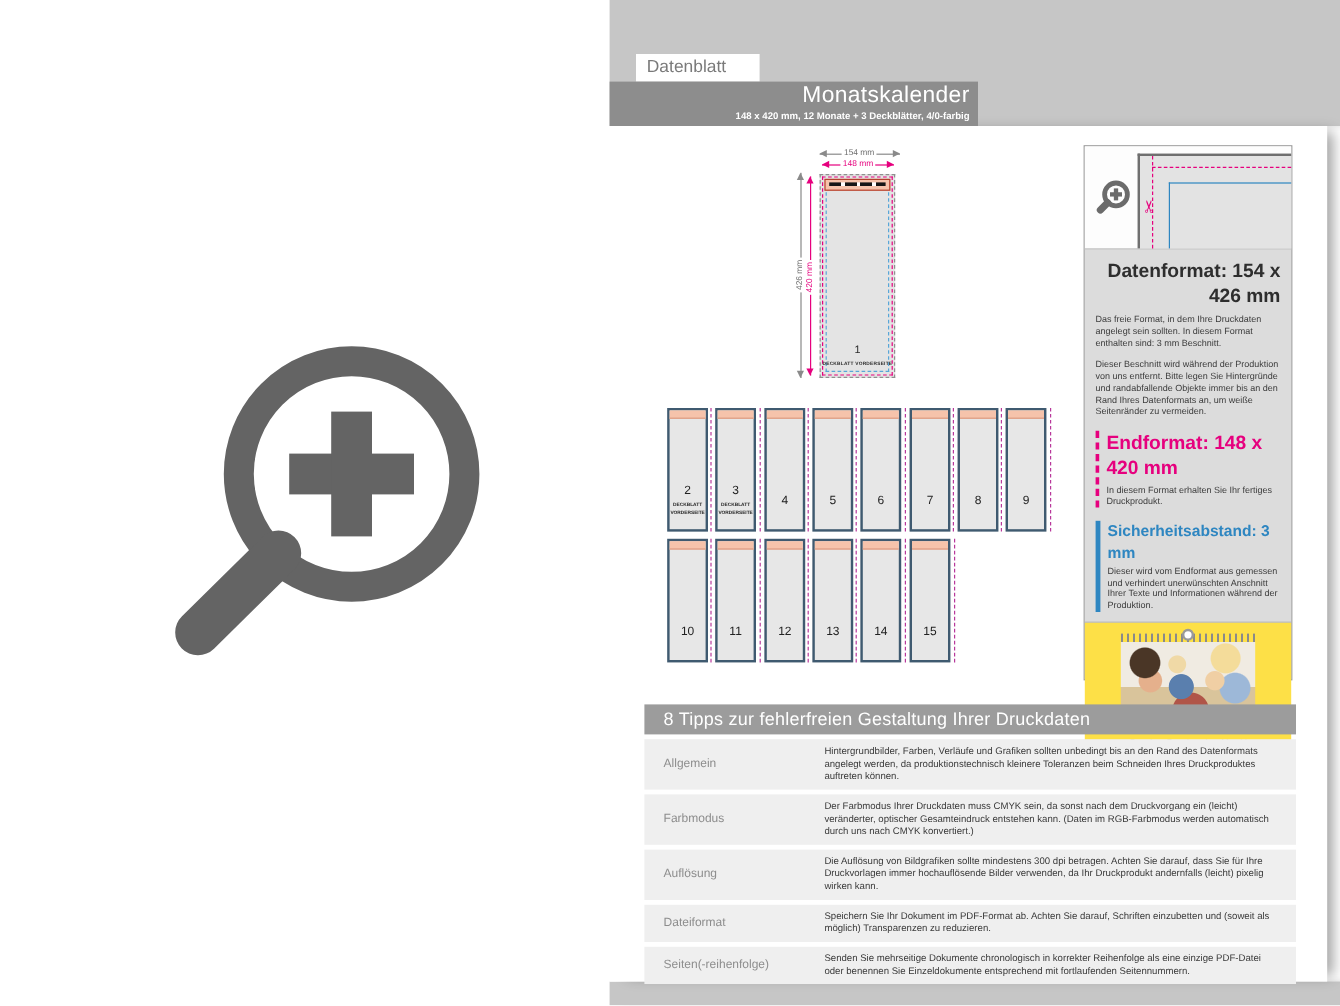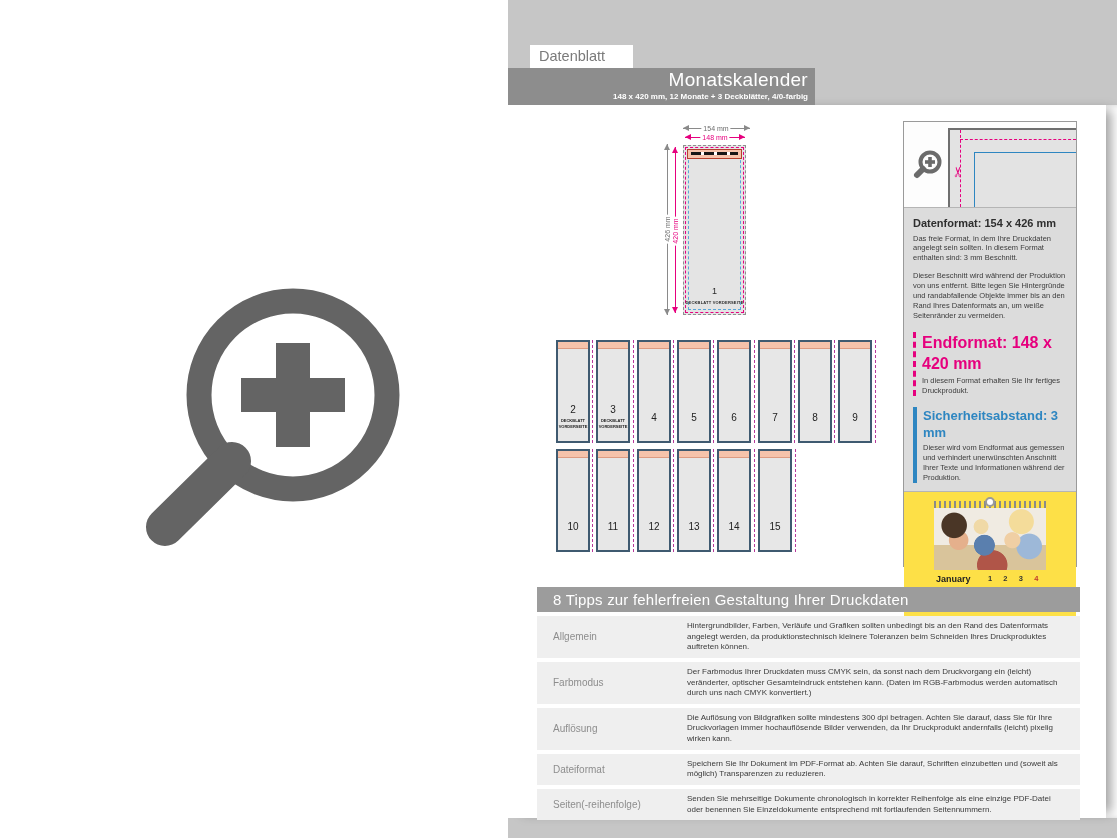--- a/index.html
+++ b/index.html
@@ -68,21 +68,21 @@
   .mline-v{position:absolute;left:12px;top:2px;bottom:0;border-left:1.5px dashed var(--magenta);}
   .mline-h{position:absolute;left:12px;right:0;top:11px;border-top:1.5px dashed var(--magenta);}
   .bline-v{position:absolute;left:26px;top:24px;bottom:0;border-left:1.5px solid var(--blue);}
   .bline-h{position:absolute;left:26px;right:0;top:24px;border-top:1.5px solid var(--blue);}
   .scissors{position:absolute;left:4px;top:36px;color:var(--magenta);font-size:14px;transform:rotate(-90deg);}
   .mini-zoom{position:absolute;left:8px;top:27px;}
 
   .secB{flex:1;background:#dcdcdc;border-bottom:1px solid #b5b5b5;padding:8px 9px;font-size:7.5px;
         color:#3c3c3c;line-height:1.32;}
   .secB p{margin:0 0 8px 0;}
-  .fmt-title{font-size:11px;font-weight:bold;color:#2e2e2e;margin:0 0 3px 0;}
+  .fmt-title{font-size:16px;font-weight:bold;color:#2e2e2e;margin:0 0 3px 0;text-align:right;}
   .end-block{border-left:3px dashed var(--magenta);padding-left:6px;margin-top:11px;}
   .end-title{font-size:16px;font-weight:bold;color:var(--magenta);margin:0 0 2px 0;}
   .safe-block{border-left:4px solid var(--blue);padding-left:6px;margin-top:11px;}
   .safe-title{font-size:13px;font-weight:bold;color:var(--blue);margin:0 0 2px 0;}
   .end-block p,.safe-block p{margin:0;}
 
   .secC{height:128px;flex:none;position:relative;background:#fde047;}
   .calmock{position:absolute;left:50%;top:9px;width:112px;transform:translateX(-50%);}
   .binding{position:relative;height:7px;background:repeating-linear-gradient(90deg,#8a8a8a 0 2px,transparent 2px 5px);}
   .hanger{position:absolute;left:50%;top:-4px;width:10px;height:10px;border:2px solid #9a9a9a;border-radius:50%;

